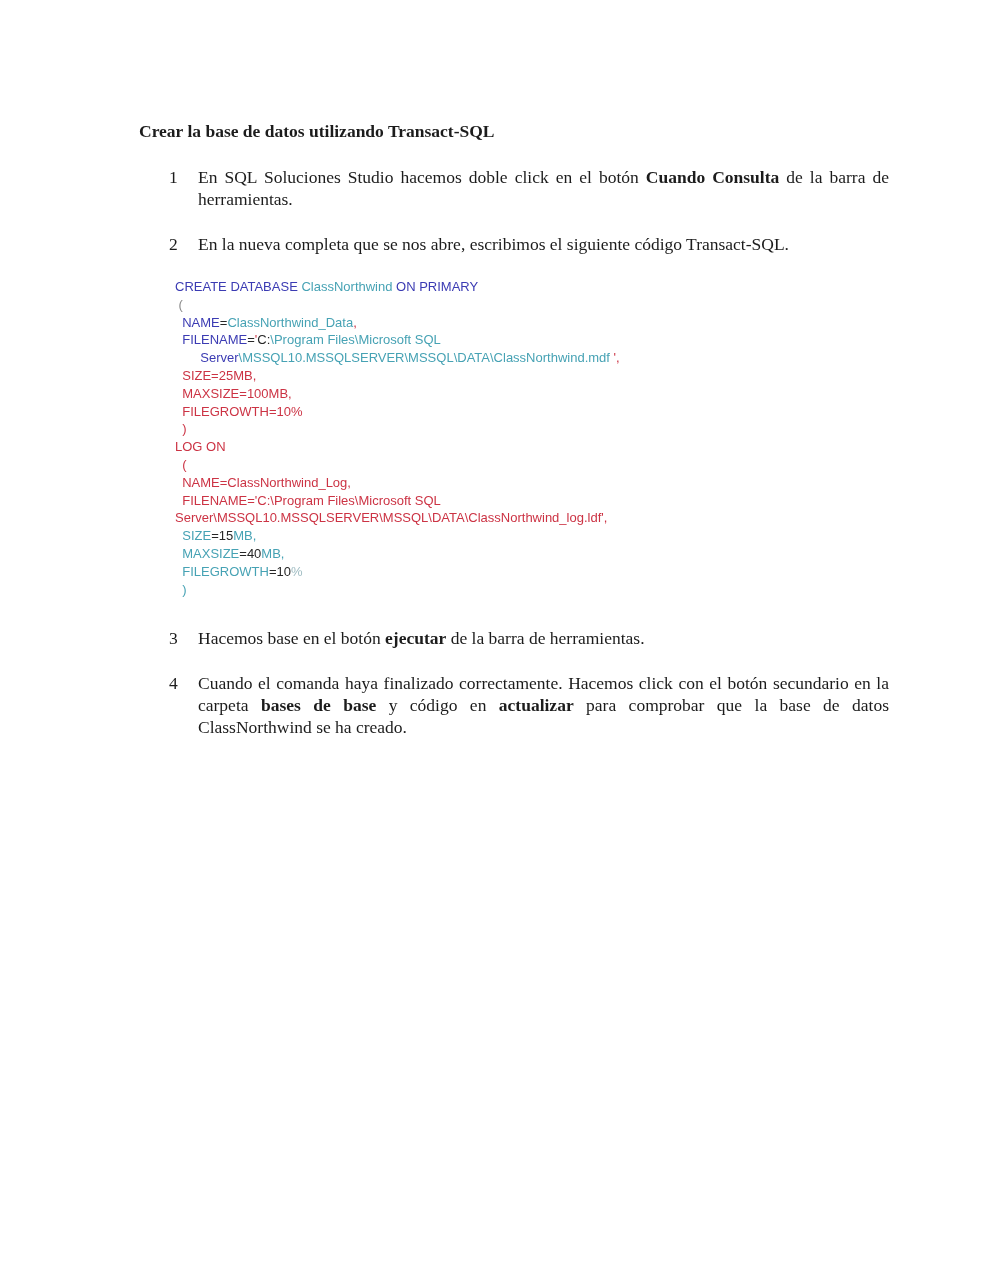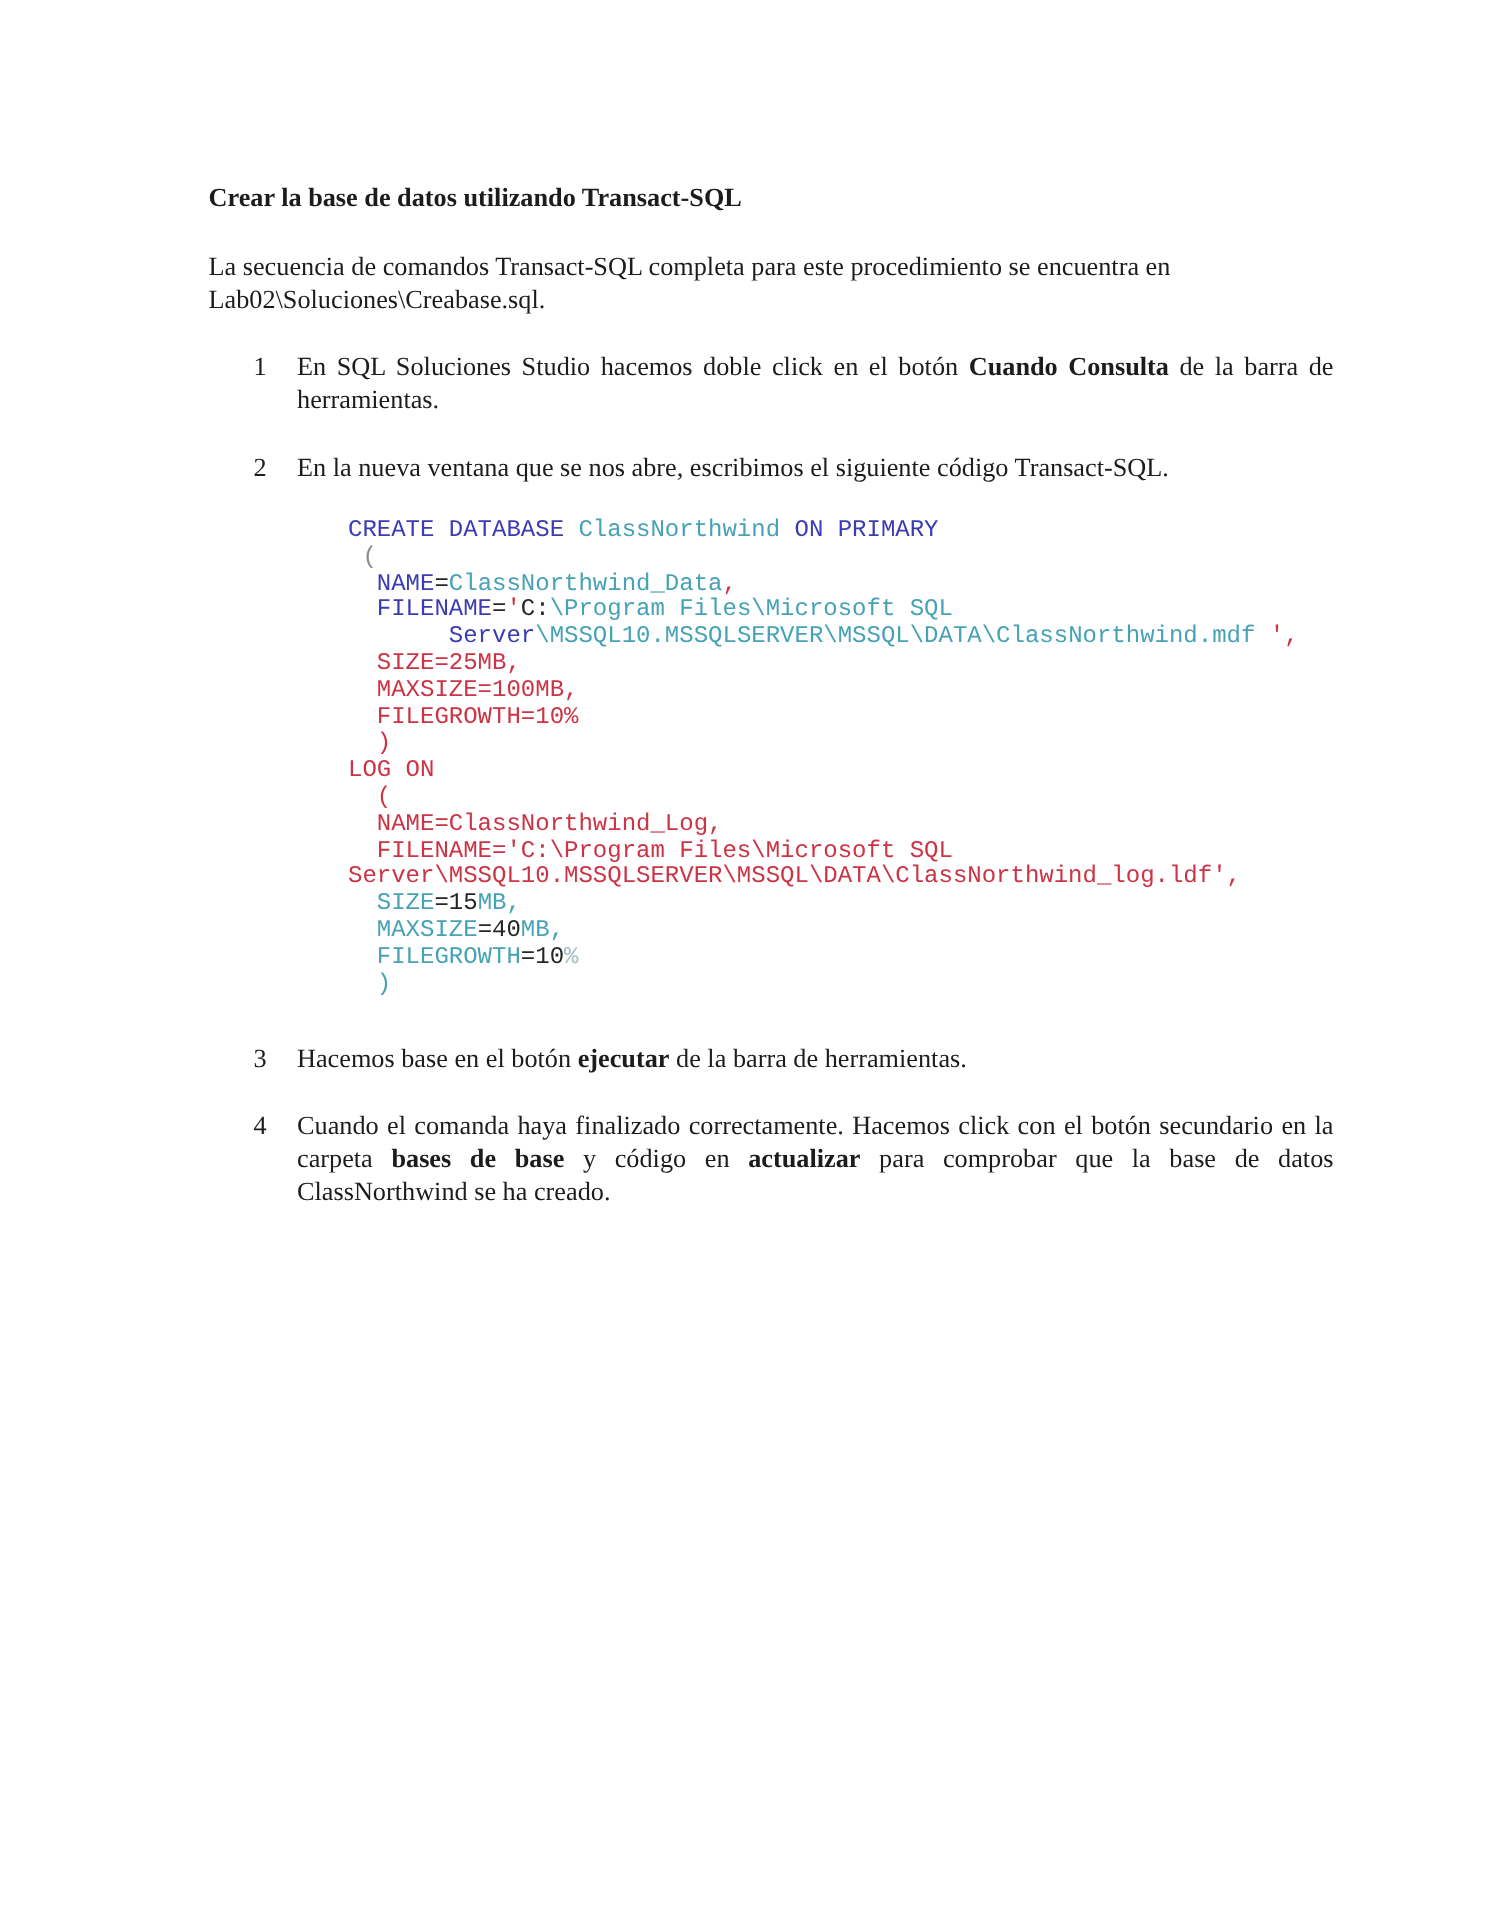--- a/index.html
+++ b/index.html
@@ -41,46 +41,45 @@
     padding-left:30px;
     box-sizing:border-box;
     flex:0 0 59px;
   }
   .step .txt {
     flex:1;
     text-align:justify;
   }
   .step .txt b { font-weight:bold; }
   .code {
-    margin:0 0 29px 93px;
-    font-family:Liberation Mono, monospace;
-    font-size:16px;
+    margin:0 0 29px 36px;
+    font-family:Liberation Sans, sans-serif;
+    font-size:13px;
     line-height:17.8px;
     white-space:pre;
   }
   .code div { white-space:pre; }
 </style>
 </head>
 <body>
 
 <div class="page">
   <div class="content">
 
     <h1 class="title">Crear la base de datos utilizando Transact-SQL</h1>
 
-    <p class="intro">La secuencia de comandos Transact-SQL completa para este procedimiento se encuentra en Lab02\Soluciones\Creabase.sql.</p>
 
     <div class="step">
       <div class="num">1</div>
       <div class="txt"><span>En SQL Soluciones Studio hacemos doble click en el botón </span><b>Cuando Consulta</b><span> de la barra de herramientas.</span></div>
     </div>
 
     <div class="step">
       <div class="num">2</div>
-      <div class="txt"><span>En la nueva ventana que se nos abre, escribimos el siguiente código Transact-SQL.</span></div>
+      <div class="txt"><span>En la nueva completa que se nos abre, escribimos el siguiente código Transact-SQL.</span></div>
     </div>
 
     <div class="code"><div><span style="color: rgb(59, 59, 179);">CREATE DATABASE </span><span style="color: rgb(70, 162, 180);">ClassNorthwind </span><span style="color: rgb(59, 59, 179);">ON PRIMARY</span></div><div><span style="color: rgb(138, 138, 138);"> (</span></div><div><span style="color: rgb(59, 59, 179);">  NAME</span><span style="color: rgb(38, 38, 38);">=</span><span style="color: rgb(70, 162, 180);">ClassNorthwind_Data</span><span style="color: rgb(204, 51, 68);">,</span></div><div><span style="color: rgb(59, 59, 179);">  FILENAME</span><span style="color: rgb(38, 38, 38);">=</span><span style="color: rgb(204, 51, 68);">'</span><span style="color: rgb(38, 38, 38);">C:</span><span style="color: rgb(70, 162, 180);">\Program Files\Microsoft SQL</span></div><div><span style="color: rgb(59, 59, 179);">       Server</span><span style="color: rgb(70, 162, 180);">\MSSQL10.MSSQLSERVER\MSSQL\DATA\ClassNorthwind.mdf </span><span style="color: rgb(204, 51, 68);">',</span></div><div><span style="color: rgb(204, 51, 68);">  SIZE=25MB,</span></div><div><span style="color: rgb(204, 51, 68);">  MAXSIZE=100MB,</span></div><div><span style="color: rgb(204, 51, 68);">  FILEGROWTH=10%</span></div><div><span style="color: rgb(204, 51, 68);">  )</span></div><div><span style="color: rgb(204, 51, 68);">LOG ON</span></div><div><span style="color: rgb(204, 51, 68);">  (</span></div><div><span style="color: rgb(204, 51, 68);">  NAME=ClassNorthwind_Log,</span></div><div><span style="color: rgb(204, 51, 68);">  FILENAME='C:\Program Files\Microsoft SQL</span></div><div><span style="color: rgb(204, 51, 68);">Server\MSSQL10.MSSQLSERVER\MSSQL\DATA\ClassNorthwind_log.ldf',</span></div><div><span style="color: rgb(70, 162, 180);">  SIZE</span><span style="color: rgb(38, 38, 38);">=15</span><span style="color: rgb(70, 162, 180);">MB,</span></div><div><span style="color: rgb(70, 162, 180);">  MAXSIZE</span><span style="color: rgb(38, 38, 38);">=40</span><span style="color: rgb(70, 162, 180);">MB,</span></div><div><span style="color: rgb(70, 162, 180);">  FILEGROWTH</span><span style="color: rgb(38, 38, 38);">=10</span><span style="color: rgb(159, 188, 194);">%</span></div><div><span style="color: rgb(70, 162, 180);">  )</span></div></div>
 
     <div class="step">
       <div class="num">3</div>
       <div class="txt"><span>Hacemos base en el botón </span><b>ejecutar</b><span> de la barra de herramientas.</span></div>
     </div>
 
     <div class="step">

